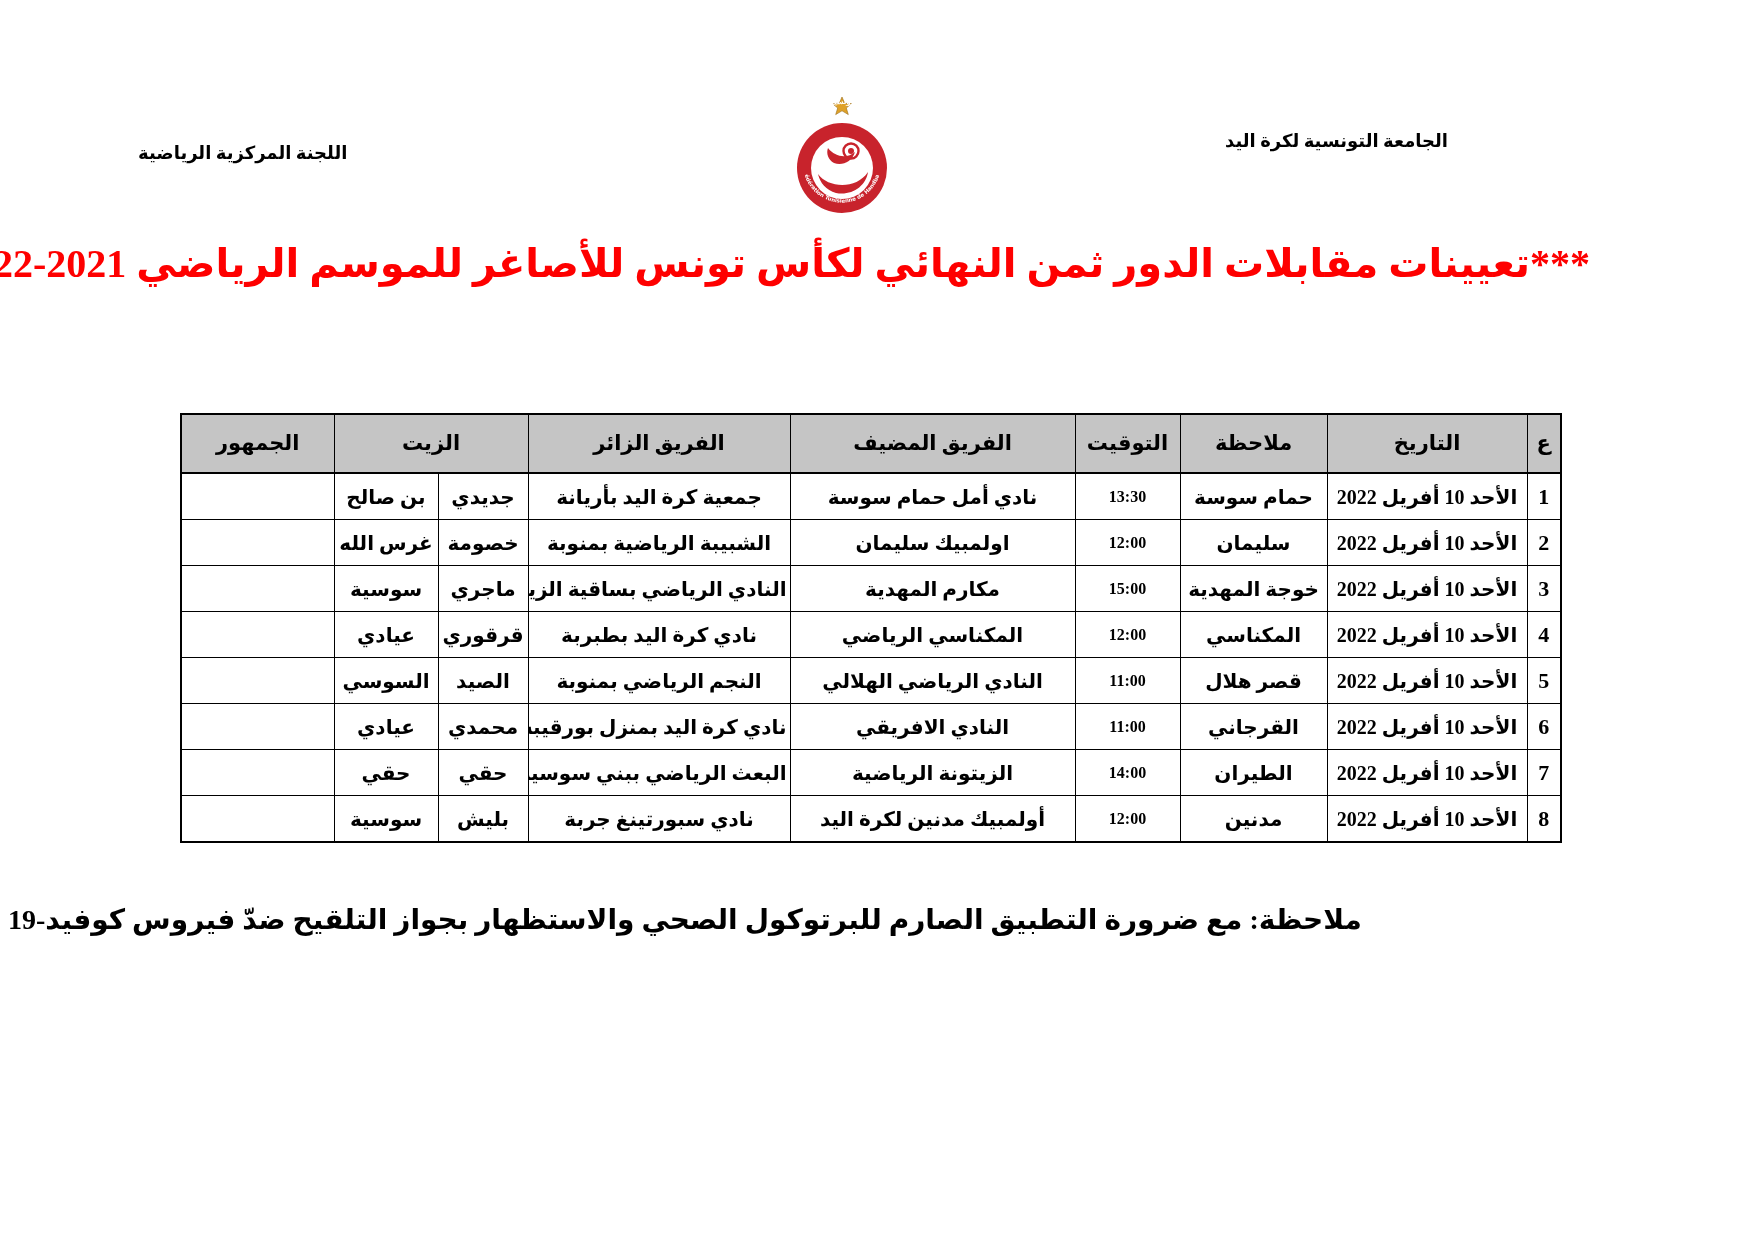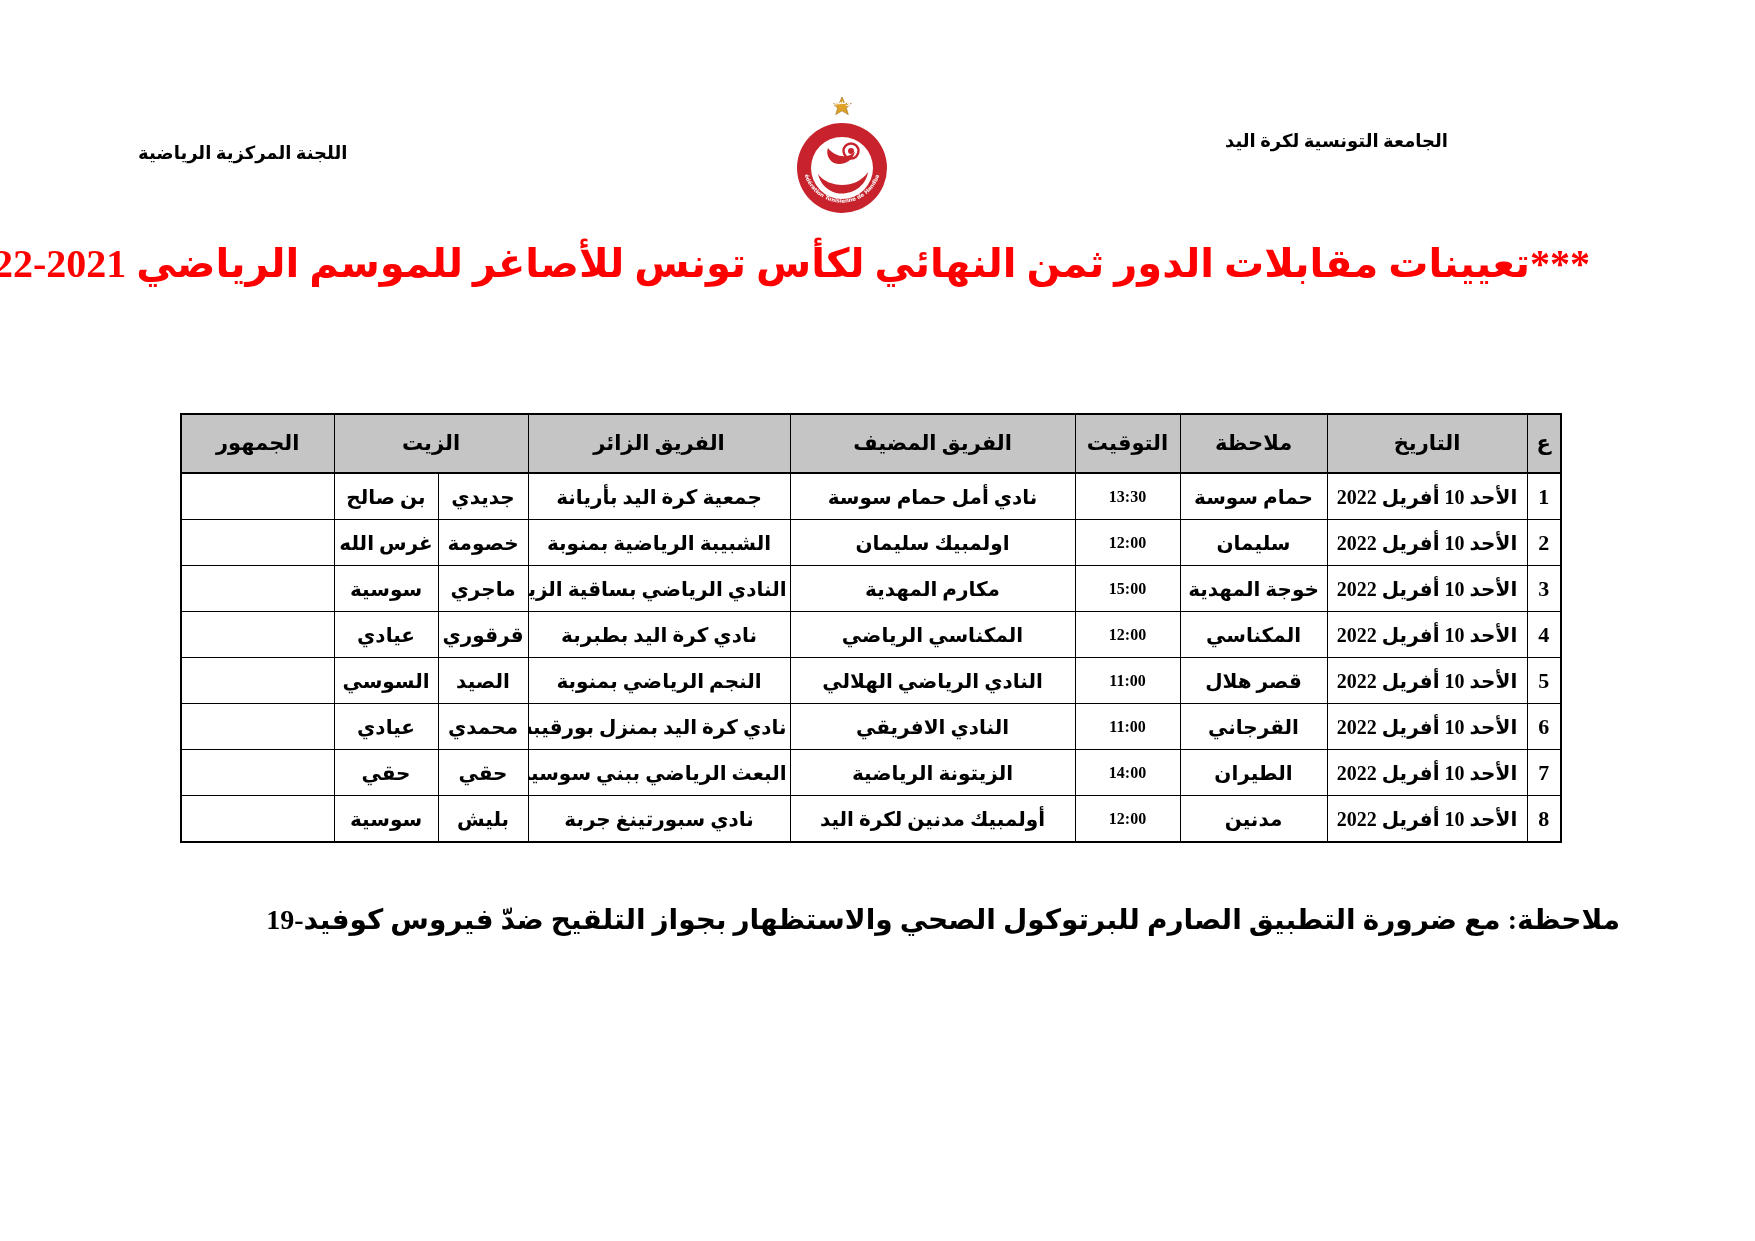--- a/index.html
+++ b/index.html
@@ -62,22 +62,22 @@
     height:57px;
     font-size:21px;
     border-bottom-width:2.5px;
   }
   .fixtures tbody td{height:45px;font-size:20px;background:#fff;}
   .fixtures td.c-time{font-size:16px;}
   .fixtures td.c-num{font-size:22px;}
   .fixtures td.c-date{font-size:20px;}
   .note{
     position:absolute;
-    top:903px;left:0;width:1620px;
-    text-align:right;
+    top:903px;left:8px;width:1620px;
+    text-align:left;
     direction:rtl;
     font-size:28px;
     font-weight:bold;
     white-space:nowrap;
   }
 </style>
 </head>
 <body>
 
 <div class="page">

